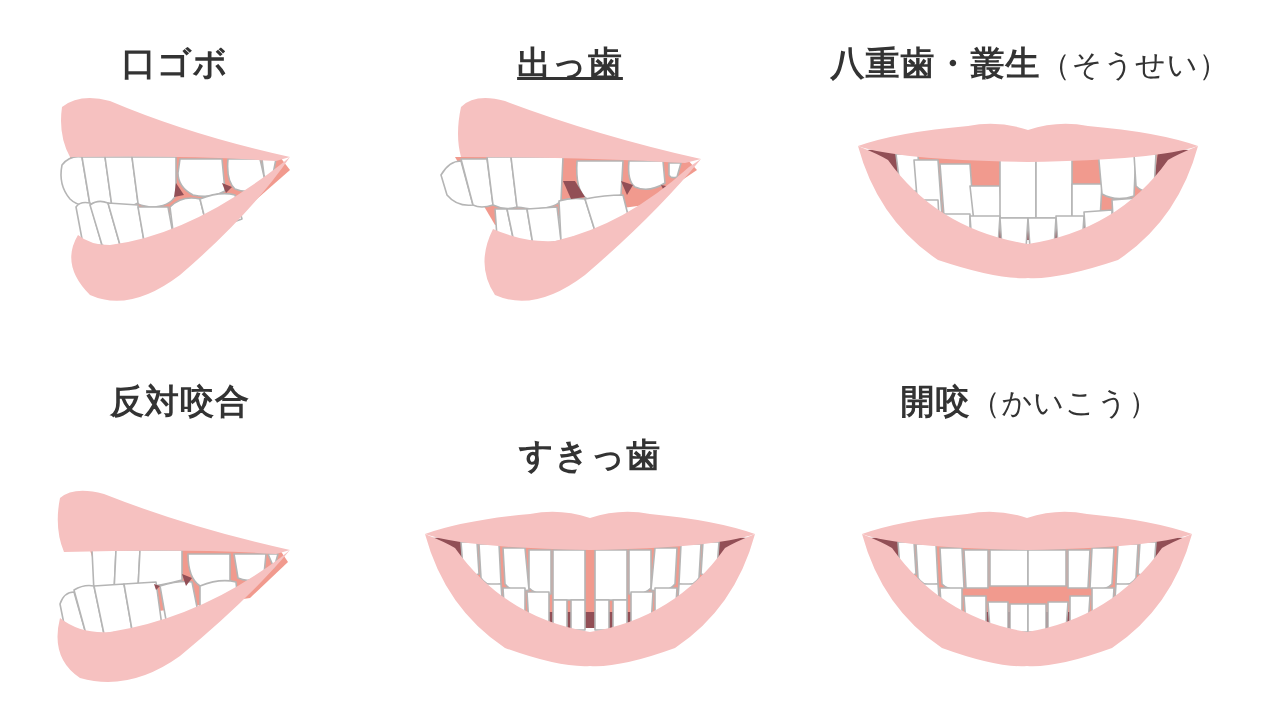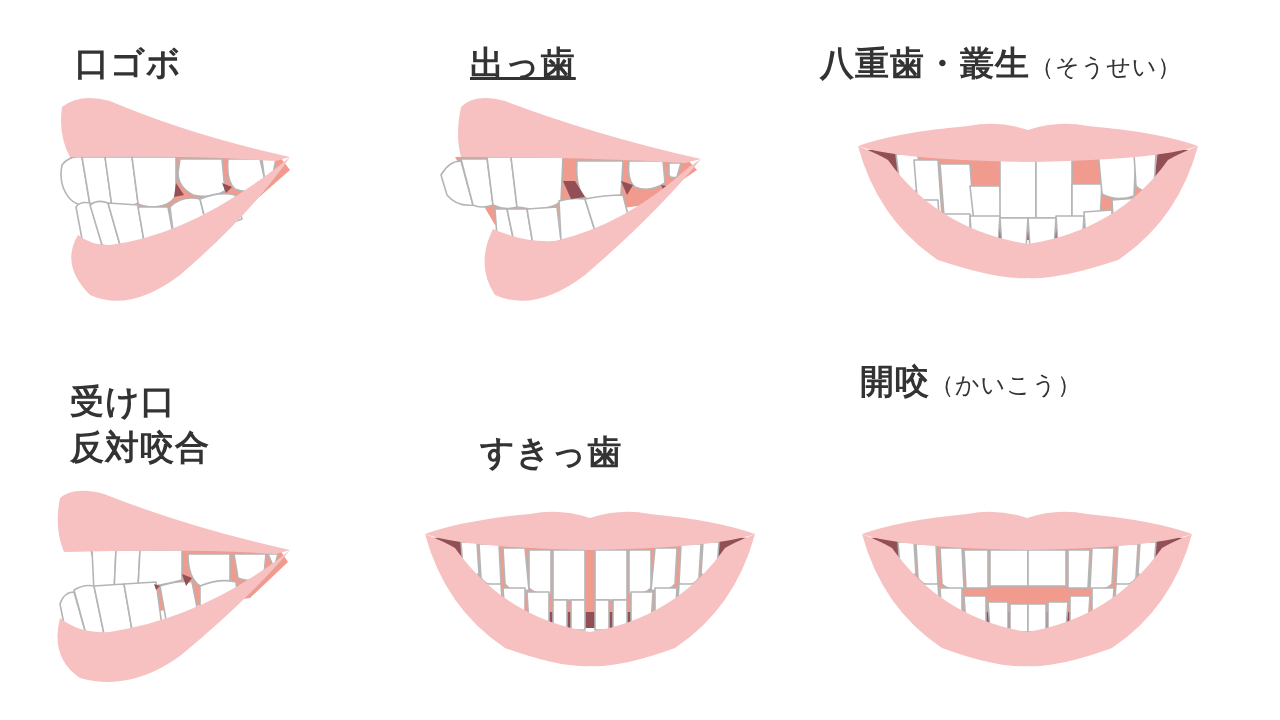--- a/index.html
+++ b/index.html
@@ -10,28 +10,29 @@
     body {
       width: 1280px;
       height: 720px;
       position: relative;
       overflow: hidden;
       font-family: "DejaVu Sans", "Liberation Sans", sans-serif;
       color: #333333;
     }
     .label {
       position: absolute;
+      text-align: center;
       font-size: 34px;
       font-weight: bold;
       line-height: 46px;
       white-space: nowrap;
       letter-spacing: 1px;
     }
     .label .reading {
-      font-size: 24px;
+      font-size: 30px;
       font-weight: normal;
     }
     .illus {
       position: absolute;
     }
     svg .lip { fill: #f6c1c0; }
     svg .gum { fill: #f19a8e; }
     svg .cavity { fill: #924f56; }
     svg .tooth { fill: #ffffff; stroke: #b5b5b5; stroke-width: 1.6; stroke-linejoin: round; }
   </style>
@@ -123,21 +124,20 @@
   <path class="tooth" d="M198 96 L226 96 L224 126 L200 126 Z"></path>
   <path class="tooth" d="M226 92 L254 90 L254 120 L228 122 Z"></path>
   <path class="tooth" d="M254 80 L280 78 L280 112 L256 116 Z"></path>
 
   <path class="lip" d="M0 26 Q40 12 110 6 Q140 0 170 10 Q200 0 230 6 Q300 12 340 26 Q300 40 170 42 Q40 40 0 26 Z"></path>
 
   <path class="lip" d="M0 26 Q20 34 30 40 Q80 110 170 124 Q260 110 310 40 Q320 34 340 26 Q320 100 260 140 Q200 160 170 158 Q140 160 80 140 Q20 100 0 26 Z"></path>
 </svg>
 
 <div class="label" style="left:70px; top:378px; width:220px;">
-  <div>受け口</div>
   <div>反対咬合</div>
 </div>
 <svg class="illus" style="left:50px; top:488px;" width="250" height="200" viewBox="0 0 250 200">
   <path class="gum" d="M40 62 L230 62 L238 74 L200 110 L60 130 Z"></path>
 
   <path class="tooth" d="M42 62 L66 62 L64 104 L44 104 Z"></path>
   <path class="tooth" d="M66 62 L90 62 L88 100 L64 104 Z"></path>
   <path class="tooth" d="M90 62 L132 62 L132 92 Q110 98 88 100 Z"></path>
   <path class="tooth" d="M138 66 L180 66 L180 96 Q164 104 150 98 Q138 90 138 66 Z"></path>
   <path class="tooth" d="M184 66 L216 66 L214 86 Q200 96 188 90 Z"></path>
@@ -151,21 +151,21 @@
   <path class="tooth" d="M150 98 Q170 90 186 94 L188 114 L150 124 Z"></path>
 
   <path class="cavity" d="M132 86 L142 90 L136 98 Z"></path>
   <path class="cavity" d="M104 96 L110 98 L106 102 Z"></path>
 
   <path class="lip" d="M10 10 Q24 -2 54 6 Q140 40 240 62 L226 66 Q140 60 14 64 Q4 40 10 10 Z"></path>
 
   <path class="lip" d="M240 62 Q200 110 130 168 Q80 204 30 190 Q0 170 10 130 Q30 146 60 144 Q150 130 230 70 Z"></path>
 </svg>
 
-<div class="label" style="left:480px; top:432px; width:220px;font-family:Liberation Mono, monospace;">
+<div class="label" style="left:480px; top:432px; width:220px;">
   <span>すきっ歯</span>
 </div>
 <svg class="illus" style="left:425px; top:508px;" width="330" height="160" viewBox="0 0 330 160">
   <path class="cavity" d="M6 30 Q165 20 324 30 Q290 80 250 120 L80 120 Q40 80 6 30 Z"></path>
   <path class="gum" d="M36 32 L294 32 L286 104 L44 104 Z"></path>
 
   <path class="tooth" d="M36 34 L52 34 L54 66 Q44 70 38 60 Z"></path>
   <path class="tooth" d="M54 36 L74 36 L76 76 Q62 80 56 70 Z"></path>
   <path class="tooth" d="M78 40 L100 40 L104 82 Q88 86 80 76 Z"></path>
   <path class="tooth" d="M104 42 L126 42 L126 86 Q112 88 104 80 Z"></path>
@@ -185,21 +185,21 @@
   <path class="tooth" d="M188 92 L202 92 L202 120 L188 120 Z"></path>
   <path class="tooth" d="M206 84 L228 84 L226 118 L206 118 Z"></path>
   <path class="tooth" d="M230 80 L252 80 L250 112 L230 112 Z"></path>
   <path class="tooth" d="M254 76 L274 76 L272 100 Q266 108 252 106 Z"></path>
 
   <path class="lip" d="M0 26 Q40 12 105 6 Q135 0 165 10 Q195 0 225 6 Q290 12 330 26 Q290 40 165 42 Q40 40 0 26 Z"></path>
 
   <path class="lip" d="M0 26 Q20 34 30 40 Q80 110 165 124 Q250 110 300 40 Q310 34 330 26 Q310 100 250 140 Q195 160 165 158 Q135 160 80 140 Q20 100 0 26 Z"></path>
 </svg>
 
-<div class="label" style="left:860px; top:358px; width:340px;">
+<div class="label" style="left:860px; top:378px; width:340px;">
   <div>
     <span>開咬</span><span class="reading">（かいこう）</span>
   </div>
 </div>
 <svg class="illus" style="left:862px; top:508px;" width="330" height="160" viewBox="0 0 330 160">
   <path class="cavity" d="M6 30 Q165 20 324 30 Q290 80 250 120 L80 120 Q40 80 6 30 Z"></path>
   <path class="gum" d="M36 32 L294 32 L286 104 L44 104 Z"></path>
 
   <path class="tooth" d="M36 34 L52 34 L54 66 Q44 70 38 60 Z"></path>
   <path class="tooth" d="M54 36 L74 36 L76 76 Q62 80 56 70 Z"></path>

